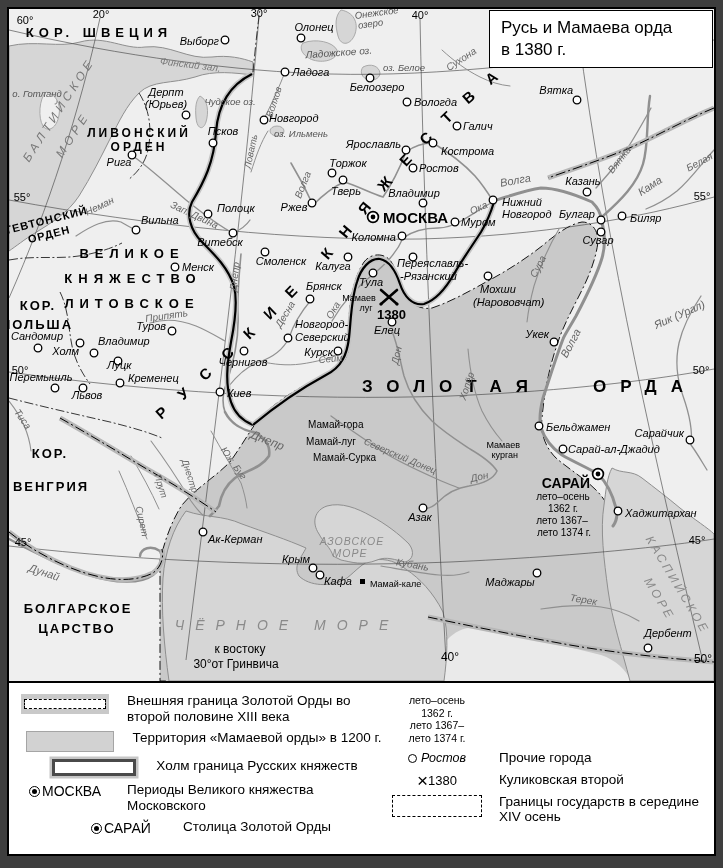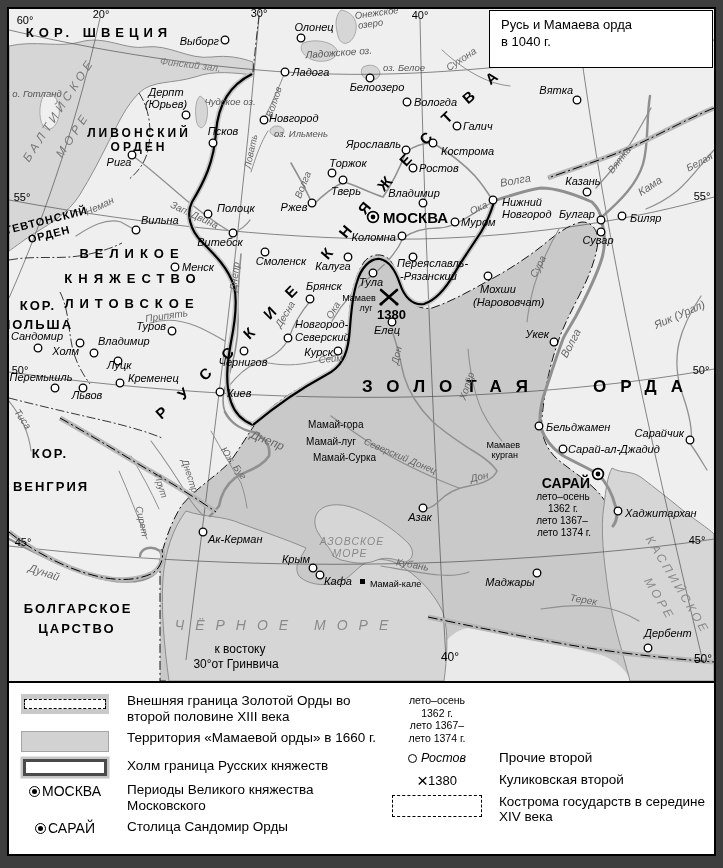--- a/index.html
+++ b/index.html
@@ -5,25 +5,25 @@
   html,body{margin:0;padding:0;}
   body{width:723px;height:868px;background:#3e3e3e;position:relative;
        font-family:"Liberation Sans",sans-serif;}
   .page{position:absolute;left:7px;top:7px;width:709px;height:849px;background:#fff;
         border:2px solid #000;box-sizing:border-box;}
   .map-wrap{position:relative;width:705px;height:674px;border-bottom:2px solid #000;
             box-sizing:border-box;overflow:hidden;background:#efefef;}
   .map-wrap svg{position:absolute;left:0;top:0;}
   .title-box{position:absolute;left:480px;top:1px;width:224px;height:58px;background:#fff;
              border:1.8px solid #000;box-sizing:border-box;padding:6px 0 0 11px;
-             font-size:13px;line-height:1.3;color:#000;z-index:5;}
+             font-size:17px;line-height:1.3;color:#000;z-index:5;}
   .legend{position:relative;width:705px;height:171px;background:#fff;display:flex;
           padding:10px 0 0 6px;box-sizing:border-box;font-size:13.5px;color:#000;}
   .lcol{display:flex;flex-direction:column;}
-  .lcol.left{width:372px;}
+  .lcol.left{width:372px;align-items:center;}
   .lcol.right{width:325px;}
   .lrow{display:flex;align-items:flex-start;margin-bottom:6px;}
   .lsym{width:100px;min-width:100px;display:flex;justify-content:center;align-items:center;
         padding-top:1px;}
   .ltxt{flex:1;line-height:1.15;padding-left:12px;}
   .sym-band{width:88px;height:20px;background:#c9c9c9;display:flex;align-items:center;justify-content:center;}
   .sym-band .inner{width:80px;height:8px;background:#fff;border:1.6px dashed #000;}
   .sym-fill{width:86px;height:19px;background:#d2d2d2;border:1px solid #a5a5a5;}
   .sym-border{width:78px;height:11px;background:#fff;border:3.5px solid #4a4a4a;box-shadow:0 0 0 2.5px #c6c6c6;}
   .sym-dashrect{width:88px;height:20px;background:#fff;border:1.7px dashed #000;}
@@ -350,82 +350,82 @@
           <circle cx="598" cy="474" r="5.4" fill="#fff" stroke="#000" stroke-width="1.7"></circle>
           <circle cx="598" cy="474" r="2.4" fill="#000"></circle>
           <text x="590" y="488" font-size="14" font-weight="bold" text-anchor="end" fill="#000">САРАЙ</text>
           <path d="M381,290 L397,304 M397,290 L381,304" stroke="#000" stroke-width="2.6" fill="none" stroke-linecap="round"></path>
           <circle cx="381" cy="304" r="1.6" fill="#000"></circle>
           <circle cx="397" cy="304" r="1.6" fill="#000"></circle>
         </g>
     </svg>
     <div class="title-box">
       <div>Русь и Мамаева орда</div>
-      <div>в 1040 г.</div>
+      <div>в 1380 г.</div>
     </div>
   </div>
   <div class="legend">
     <div class="lcol left" id="legend-left">
         <div class="lrow">
           <div class="lsym">
             <div class="sym-band">
               <div class="inner"></div>
             </div>
           </div>
           <div class="ltxt">Внешняя граница Золотой Орды во второй половине XIII века</div>
         </div>
         <div class="lrow">
           <div class="lsym">
             <div class="sym-fill"></div>
           </div>
-          <div class="ltxt">Территория «Мамаевой орды» в 1660 г.</div>
+          <div class="ltxt">Территория «Мамаевой орды» в 1200 г.</div>
         </div>
         <div class="lrow">
           <div class="lsym">
             <div class="sym-border"></div>
           </div>
           <div class="ltxt">Холм граница Русских княжеств</div>
         </div>
         <div class="lrow">
           <div class="lsym">
             <div class="sym-capital"><span class="capdot"></span><span>МОСКВА</span></div>
           </div>
           <div class="ltxt">Периоды Великого княжества Московского</div>
         </div>
         <div class="lrow">
           <div class="lsym">
             <div class="sym-capital"><span class="capdot"></span><span>САРАЙ</span></div>
           </div>
-          <div class="ltxt">Столица Сандомир Орды</div>
+          <div class="ltxt">Столица Золотой Орды</div>
         </div>
       </div>
     <div class="lcol right" id="legend-right">
         <div class="lrow">
           <div class="lsym">
             <div class="sym-periods">
               <div>лето–осень</div>
               <div>1362 г.</div>
               <div>лето 1367–</div>
               <div>лето 1374 г.</div>
             </div>
           </div>
         </div>
         <div class="lrow">
           <div class="lsym">
             <div class="sym-city"><span class="citydot"></span><span>Ростов</span></div>
           </div>
-          <div class="ltxt">Прочие второй</div>
+          <div class="ltxt">Прочие города</div>
         </div>
         <div class="lrow">
           <div class="lsym">
             <div class="sym-battle"><span class="x">×</span><span>1380</span></div>
           </div>
           <div class="ltxt">Куликовская второй</div>
         </div>
         <div class="lrow">
           <div class="lsym">
             <div class="sym-dashrect"></div>
           </div>
-          <div class="ltxt">Кострома государств в середине XIV века</div>
+          <div class="ltxt">Границы государств в середине XIV осень</div>
         </div>
       </div>
   </div>
 </div>
 
 </body></html>

